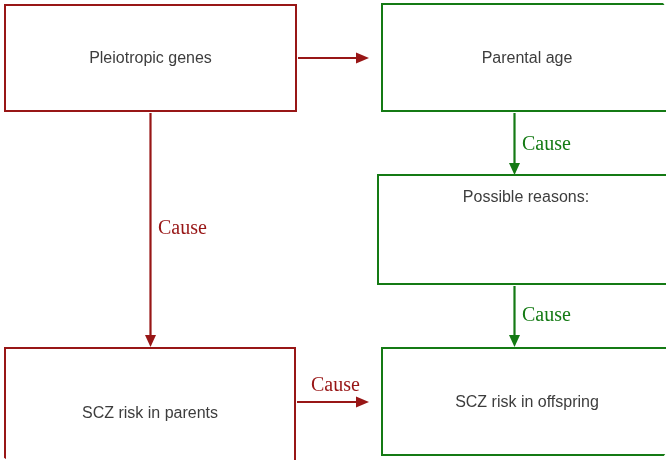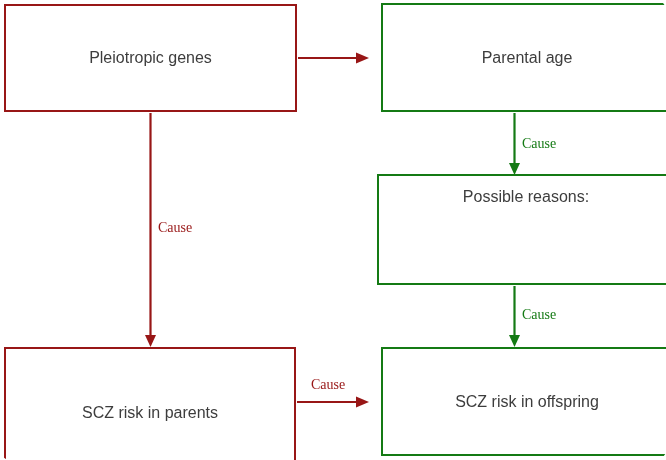--- a/index.html
+++ b/index.html
@@ -45,21 +45,21 @@
     align-items: center;
     justify-content: flex-start;
     text-align: left;
     padding: 10px 4px 0 6px;
     line-height: 21.5px;
   }
   .box.reasons .item { padding-left: 7px; }
   .edge-label {
     position: absolute;
     font-family: "Liberation Serif", serif;
-    font-size: 14px;
+    font-size: 20px;
     line-height: 19px;
     white-space: nowrap;
   }
   .edge-label.red-text   { color: var(--dark-red); }
   .edge-label.green-text { color: var(--green); }
 </style>
 </head>
 <body>
 
 <div class="canvas">

